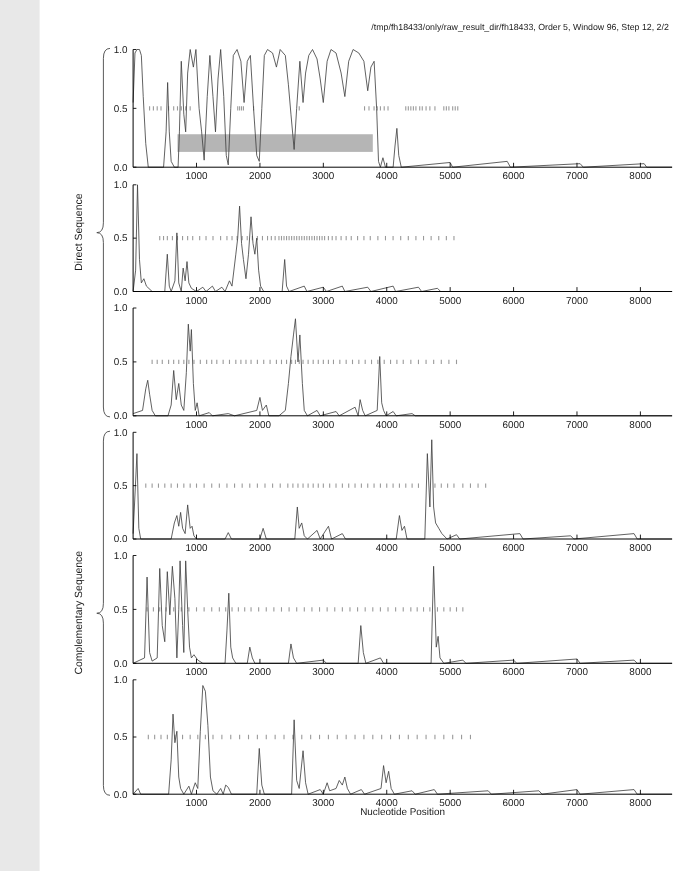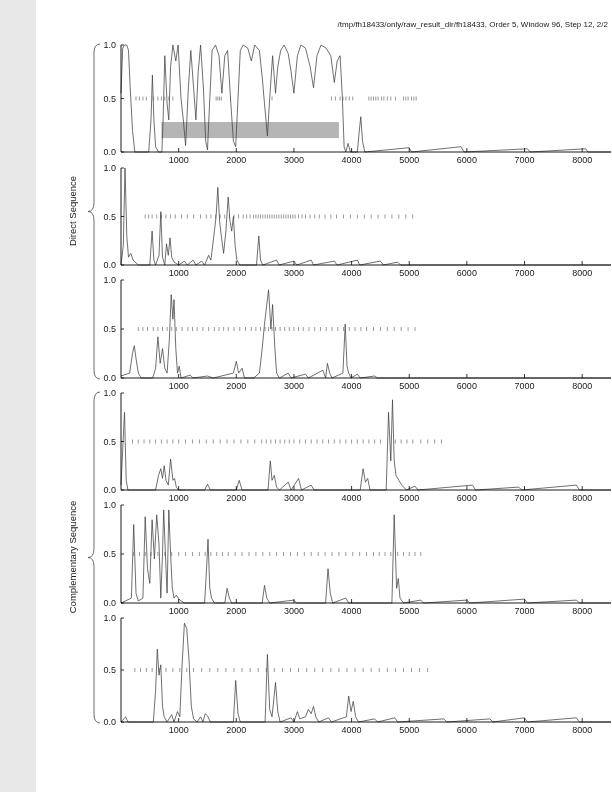--- a/index.html
+++ b/index.html
@@ -488,14 +488,15 @@
         <text x="80" y="621" text-anchor="end" class="ticklab">1.0</text>
       </g>
       <path d="M 64 44 Q 58 44 58 53 L 58 202.5 Q 58 211.5 52 211.5 Q 58 211.5 58 220.5 L 58 370 Q 58 379 64 379" fill="none" stroke="#444444" stroke-width="0.8"></path>
       <path d="M 64 392 Q 58 392 58 401 L 58 548.5 Q 58 557.5 52 557.5 Q 58 557.5 58 566.5 L 58 714 Q 58 723 64 723" fill="none" stroke="#444444" stroke-width="0.8"></path>
     </svg>
 
   <div class="vlabel" style="left:36px; top:211px;">Direct Sequence</div>
 
   <div class="vlabel" style="left:36px; top:557px;">Complementary Sequence</div>
 
+  <div class="x-axis-title">Nucleotide Position</div>
 
 </div>
 
 </body></html>

